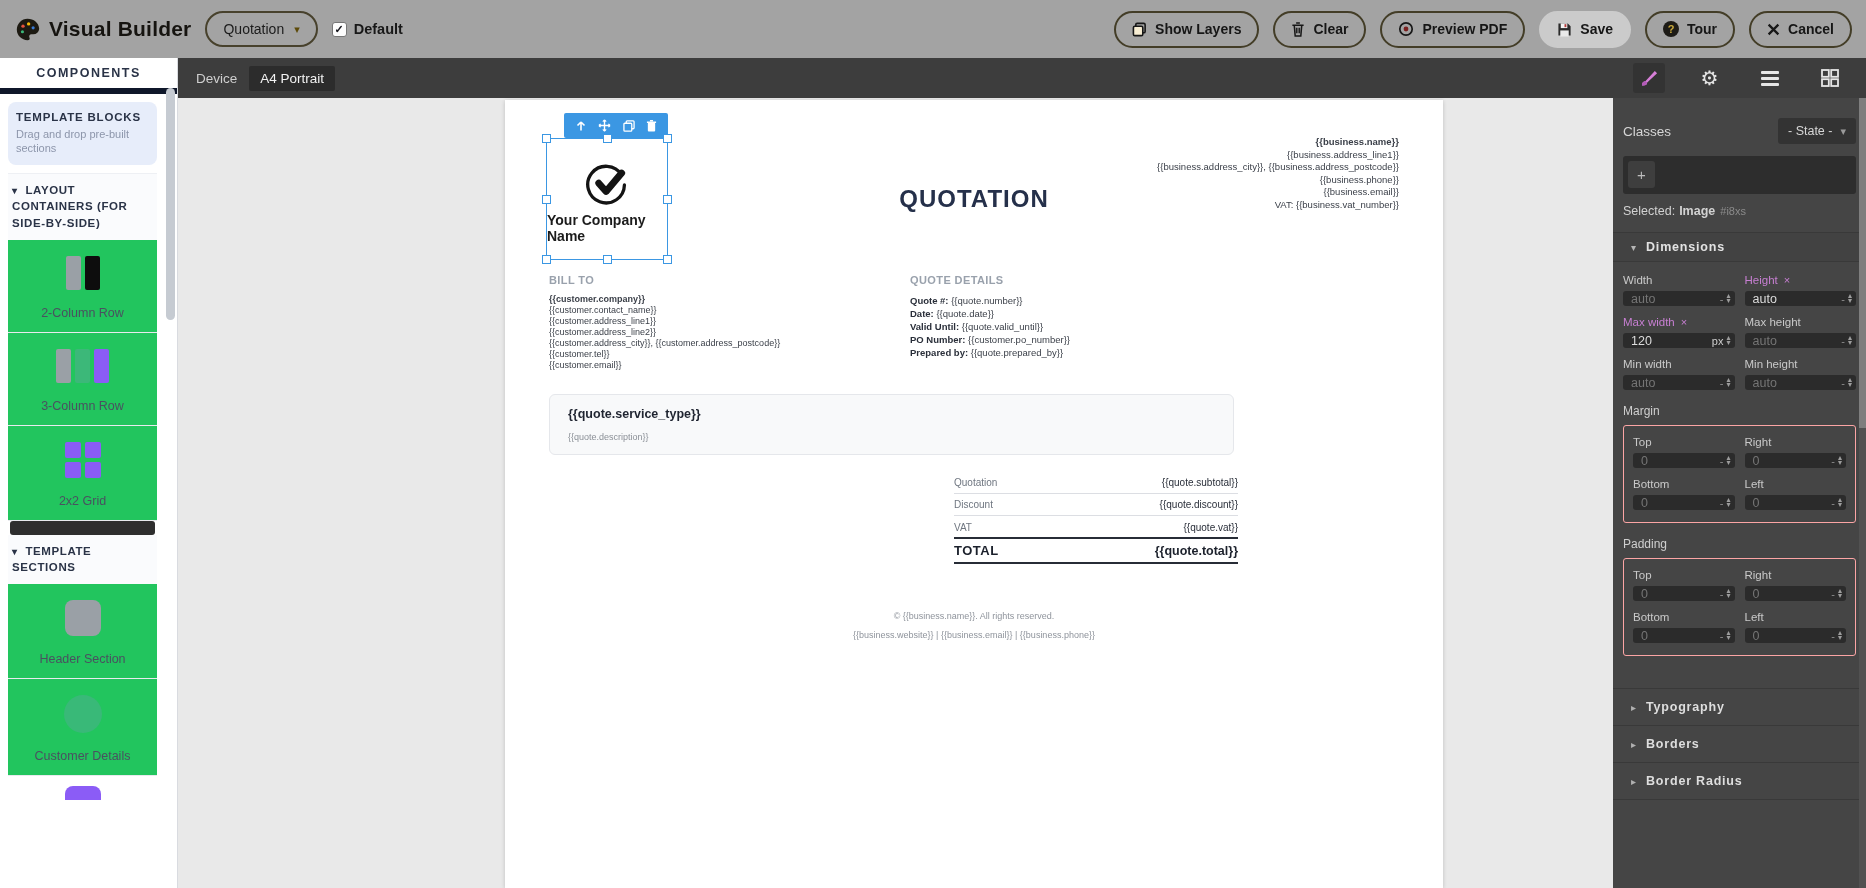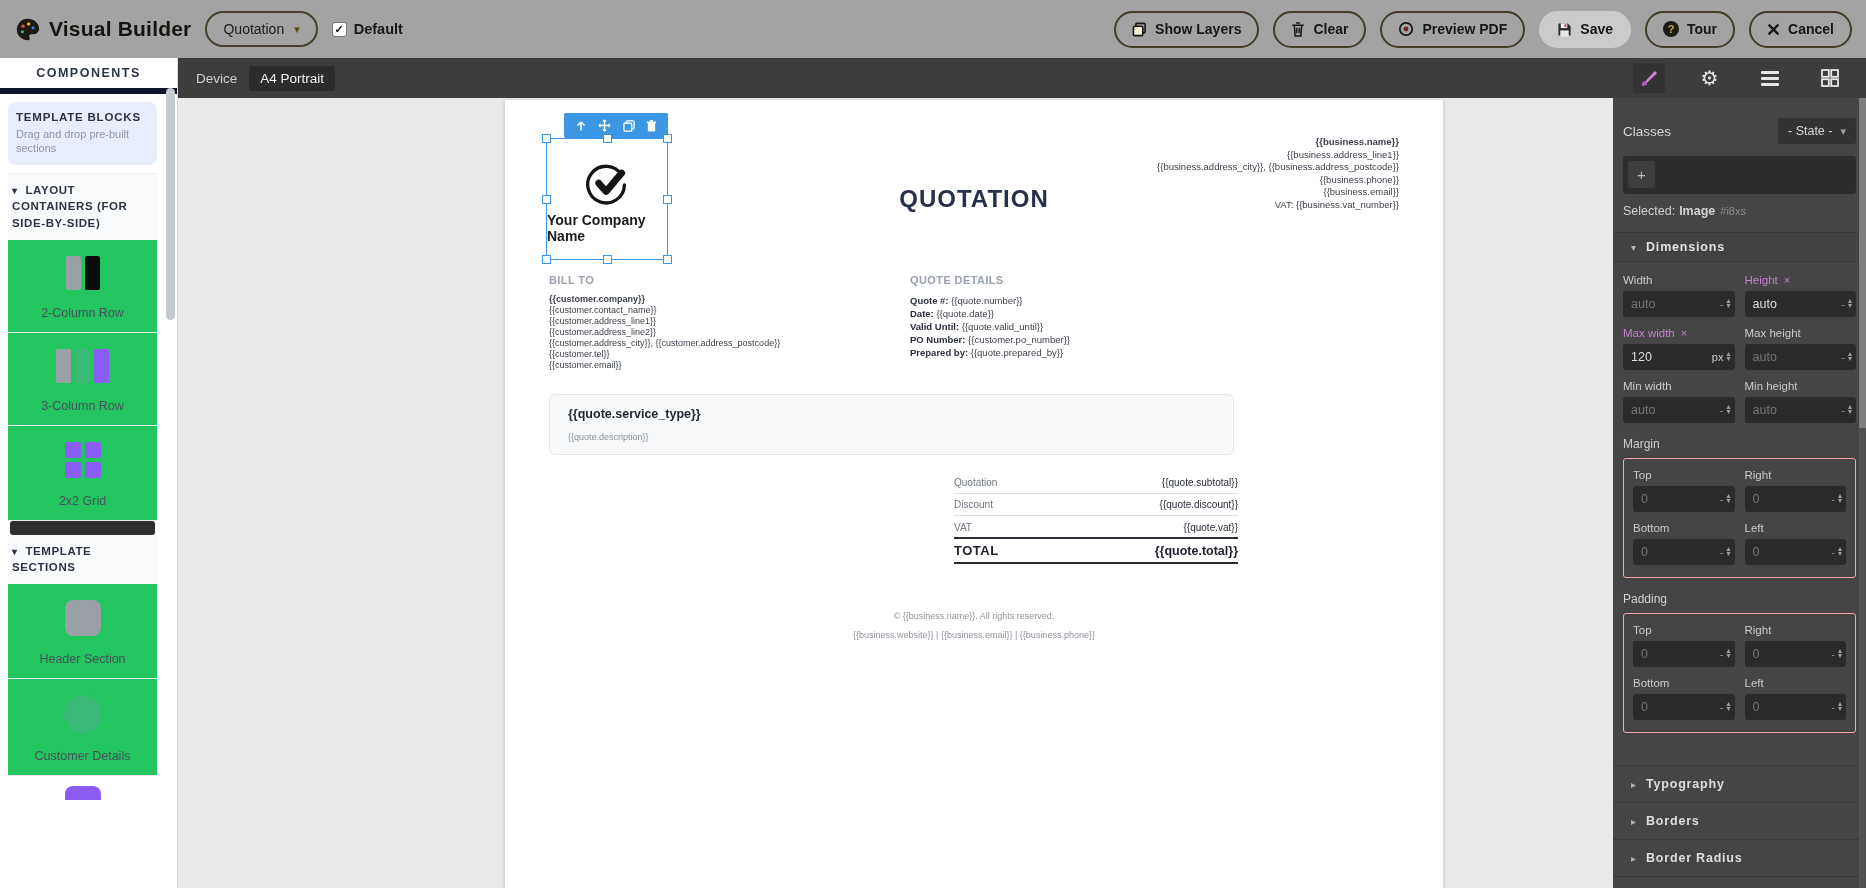--- a/index.html
+++ b/index.html
@@ -123,21 +123,21 @@
   .selected-row .sid { color:#8b8b8b; font-size:11px; margin-left:5px; }
   .sec-head { margin:14px -10px 0 -10px; height:30px; display:flex; align-items:center; gap:10px; padding-left:18px;
               background:#424242; border-top:1px solid #393939; border-bottom:1px solid #393939; cursor:pointer; }
   .sec-head .t { font-size:12.5px; font-weight:bold; letter-spacing:.8px; color:#e2e2e2; }
   .sec-head .caret { color:#b5b5b5; font-size:10px; }
   .fields { display:grid; grid-template-columns:1fr 1fr; column-gap:10px; row-gap:2px; padding-top:4px; }
   .fld { margin-top:8px; }
   .fld-label { font-size:11.5px; color:#c9c9c9; margin-bottom:5px; display:flex; gap:6px; align-items:flex-end; }
   .fld-label.mod { color:#c77fd2; }
   .fld-x { color:#c77fd2; cursor:pointer; font-size:11px; }
-  .inp { height:26px; background:#2b2b2b; border-radius:3px; display:flex; align-items:center; padding:0 4px 0 8px; cursor:text; }
+  .inp { height:15px; background:#2b2b2b; border-radius:3px; display:flex; align-items:center; padding:0 4px 0 8px; cursor:text; }
   .inp .val { flex:1; font-size:12.5px; color:#dcdcdc; }
   .inp .ph  { flex:1; font-size:12.5px; color:#757575; }
   .inp .unit { font-size:11px; color:#8f8f8f; margin-right:3px; }
   .stepper { display:flex; flex-direction:column; line-height:.62; cursor:pointer; }
   .stepper span { font-size:8px; color:#9d9d9d; }
   .grp-label { margin-top:14px; font-size:12px; color:#cfcfcf; }
   .grp-box { margin-top:7px; border:1px solid #fca5a5; border-radius:3px; padding:2px 9px 12px 9px; }
   .grp-box .fields { padding-top:0; }
   .col-head { margin:0 -10px; height:37px; display:flex; align-items:center; gap:10px; padding-left:18px;
               border-top:1px solid #393939; cursor:pointer; }

